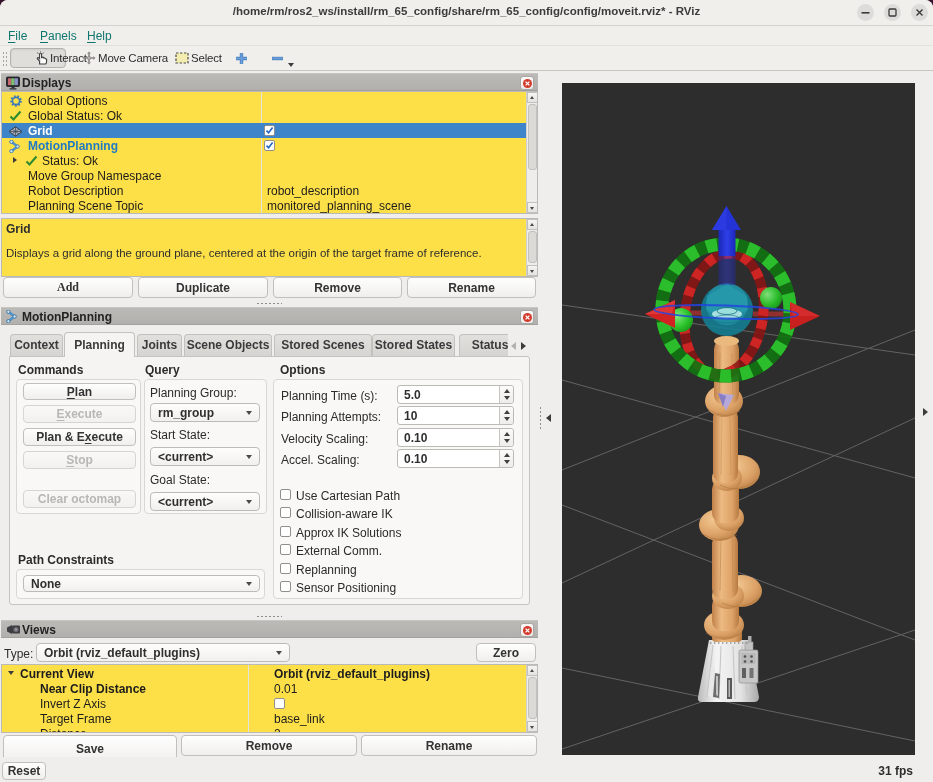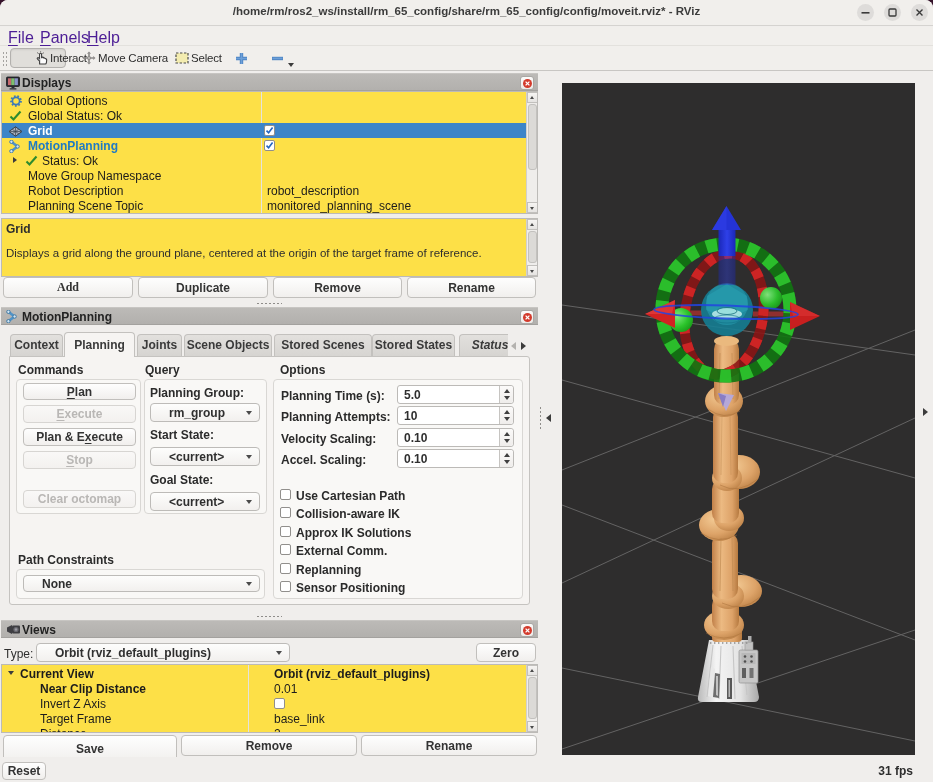--- a/index.html
+++ b/index.html
@@ -14,21 +14,21 @@
 
   
   #titlebar { position:absolute; left:0; top:0; width:933px; height:26px; background:#f1efec; border-bottom:1px solid #d5d3d0; }
   #title-text { position:absolute; left:0; right:0; top:5px; text-align:center; font-weight:bold; font-size:11.5px; color:#3b3b3b; letter-spacing:0px; }
   .winbtn { position:absolute; top:4px; width:17px; height:17px; border-radius:50%; background:#dedcda; }
   .winbtn svg { position:absolute; left:0; top:0; }
   #btn-min { left:857px; } #btn-max { left:884px; } #btn-close { left:911px; }
 
   
   #menubar { position:absolute; left:0; top:27px; width:933px; height:19px; background:#f1efec; border-bottom:1px solid #e3e1dd; }
-  .menu-item { position:absolute; top:2px; font-size:16px; color:#4c1d95; }
+  .menu-item { position:absolute; top:2px; font-size:12px; color:#0f766e; }
   .mn { text-decoration:underline; text-underline-offset:2px; }
 
   
   #toolbar { position:absolute; left:0; top:46px; width:933px; height:25px; background:#f1efec; border-bottom:1px solid #c8c6c3; }
   #toolbar-handle { position:absolute; left:2px; top:5px; width:5px; height:15px;
      background-image:radial-gradient(circle, #a5a3a0 1px, transparent 1.1px); background-size:3px 4px; }
   .toolbtn { position:absolute; top:2px; height:20px; display:flex; align-items:center; gap:2px; font-size:11.5px; font-weight:normal; color:#2e2e2e; padding:0 4px; white-space:nowrap; letter-spacing:-0.2px; }
   .toolbtn svg { flex:0 0 auto; }
   .toolbtn.active { background:#e0deda; border:1px solid #b3b1ae; border-radius:4px; box-shadow:inset 0 1px 2px rgba(0,0,0,0.08); }
 
@@ -39,21 +39,21 @@
   .closebtn { position:absolute; right:4px; top:2px; width:14px; height:14px; background:linear-gradient(#fbfaf9,#eceae8); border:1px solid #aaa8a5; border-radius:3px; }
   .closebtn .reddot { position:absolute; left:1.5px; top:1.5px; width:9px; height:9px; border-radius:50%; background:#d33a2c; }
   .closebtn svg { position:absolute; left:1.5px; top:1.5px; }
 
   .btn { position:absolute; background:linear-gradient(#fefefe,#f1efed); border:1px solid #c1bfbc; border-radius:4px;
          text-align:center; font-size:12px; font-weight:600; color:#333; }
   .btn.disabled { color:#b9b7b5; border-color:#d7d5d2; background:linear-gradient(#f9f8f7,#f3f1ef); }
   .btn .mn { text-underline-offset:2px; }
 
   .combo { position:absolute; background:linear-gradient(#fdfdfc,#f2f0ee); border:1px solid #bdbbb8; border-radius:4px;
-           font-size:12px; font-weight:600; color:#2f2f2f; padding-left:18px; display:flex; align-items:center; }
+           font-size:12px; font-weight:600; color:#2f2f2f; padding-left:7px; display:flex; align-items:center; }
   .combo .arrow { position:absolute; right:7px; top:50%; margin-top:-1.5px; width:0; height:0;
            border-left:3.5px solid transparent; border-right:3.5px solid transparent; border-top:4px solid #4a4a4a; }
 
   .spin { position:absolute; background:#fff; border:1px solid #bcbab7; border-radius:3px; }
   .spin input { position:absolute; left:6px; top:0; width:88px; height:100%; border:none; outline:none; background:transparent;
                 font-family:"Liberation Sans",sans-serif; font-size:12px; font-weight:600; color:#2f2f2f; }
   .spin .spin-btns { position:absolute; right:0; top:0; width:14px; height:100%; border-left:1px solid #c6c4c1;
                 background:linear-gradient(#fbfaf9,#efedeb); border-radius:0 3px 3px 0; }
   .spin .up, .spin .down { position:absolute; left:3.5px; width:0; height:0; border-left:3.5px solid transparent; border-right:3.5px solid transparent; }
   .spin .up { top:3px; border-bottom:4px solid #3f3f3f; }
@@ -81,21 +81,21 @@
   .expander-right { width:0; height:0; border-top:3.5px solid transparent; border-bottom:3.5px solid transparent; border-left:4.5px solid #3c3c3c; position:absolute; }
   .expander-down { width:0; height:0; border-left:3.5px solid transparent; border-right:3.5px solid transparent; border-top:4.5px solid #3c3c3c; position:absolute; }
 
   
   .tab { position:absolute; border:1px solid #c3c1be; border-bottom:none; border-radius:4px 4px 0 0;
          background:linear-gradient(#e2e0dd,#d6d4d1); text-align:center; font-size:12px; font-weight:600; color:#3a3a3a; }
   .tab.active { background:#f6f4f2; }
 
   #mp-pane { position:absolute; left:9px; top:356px; width:521px; height:249px; background:#f6f4f2; border:1px solid #c5c3c0; border-radius:0 3px 3px 3px; }
 
-  .chk-label { position:absolute; font-size:12px; font-weight:700; color:#2b2b2b; white-space:nowrap; }
+  .chk-label { position:absolute; font-size:12px; font-weight:400; color:#2b2b2b; white-space:nowrap; }
 
   
   .split-dots-v { position:absolute; width:3px; background-image:radial-gradient(circle,#8f8d8a 1px,transparent 1.1px); background-size:3px 4px; }
   .split-dots-h { position:absolute; height:3px; background-image:radial-gradient(circle,#8f8d8a 1px,transparent 1.1px); background-size:4px 3px; }
 
   #statusbar { position:absolute; left:0; top:757px; width:933px; height:25px; background:#f0eeec; }
   #fps { position:absolute; right:20px; top:7px; font-size:12px; font-weight:600; color:#2e2e2e; }
 
   #viewport { position:absolute; left:562px; top:83px; width:353px; height:672px; background:#2e2d2d; }
 </style>
@@ -306,21 +306,21 @@
         </svg>
     </div>
   </div>
 
   <div class="tab" style="left:10px; top:334px; width:53px; height:22px; line-height:21px;">Context</div>
   <div class="tab active" style="left:64px; top:332px; width:71px; height:25px; line-height:24px; z-index:3;">Planning</div>
   <div class="tab" style="left:137px; top:334px; width:45px; height:22px; line-height:21px;">Joints</div>
   <div class="tab" style="left:184px; top:334px; width:88px; height:22px; line-height:21px;">Scene Objects</div>
   <div class="tab" style="left:274px; top:334px; width:98px; height:24px; line-height:21px;">Stored Scenes</div>
   <div class="tab" style="left:372px; top:334px; width:83px; height:22px; line-height:21px;">Stored States</div>
-  <div class="tab" style="left:459px; top:334px; width:49px; height:22px; line-height:21px; overflow:hidden; border-right:none; border-radius:4px 0 0 0;"><span style="display:inline-block; width:60px;font-style:italic;">Status</span></div>
+  <div class="tab" style="left:459px; top:334px; width:49px; height:22px; line-height:21px; overflow:hidden; border-right:none; border-radius:4px 0 0 0;"><span style="display:inline-block; width:60px;">Status</span></div>
   <div class="abs" style="left:509px; top:337px; width:10px; height:18px;">
     <span style="position:absolute; left:2px; top:5px; width:0; height:0; border-top:4px solid transparent; border-bottom:4px solid transparent; border-right:5px solid #b4b2af;"></span>
   </div>
   <div class="abs" style="left:519px; top:337px; width:10px; height:18px;">
     <span style="position:absolute; left:2px; top:5px; width:0; height:0; border-top:4px solid transparent; border-bottom:4px solid transparent; border-left:5px solid #3c3c3c;"></span>
   </div>
 
   <div id="mp-pane"></div>
 
   <span class="grouplabel" style="left:18px; top:363px;">Commands</span>

